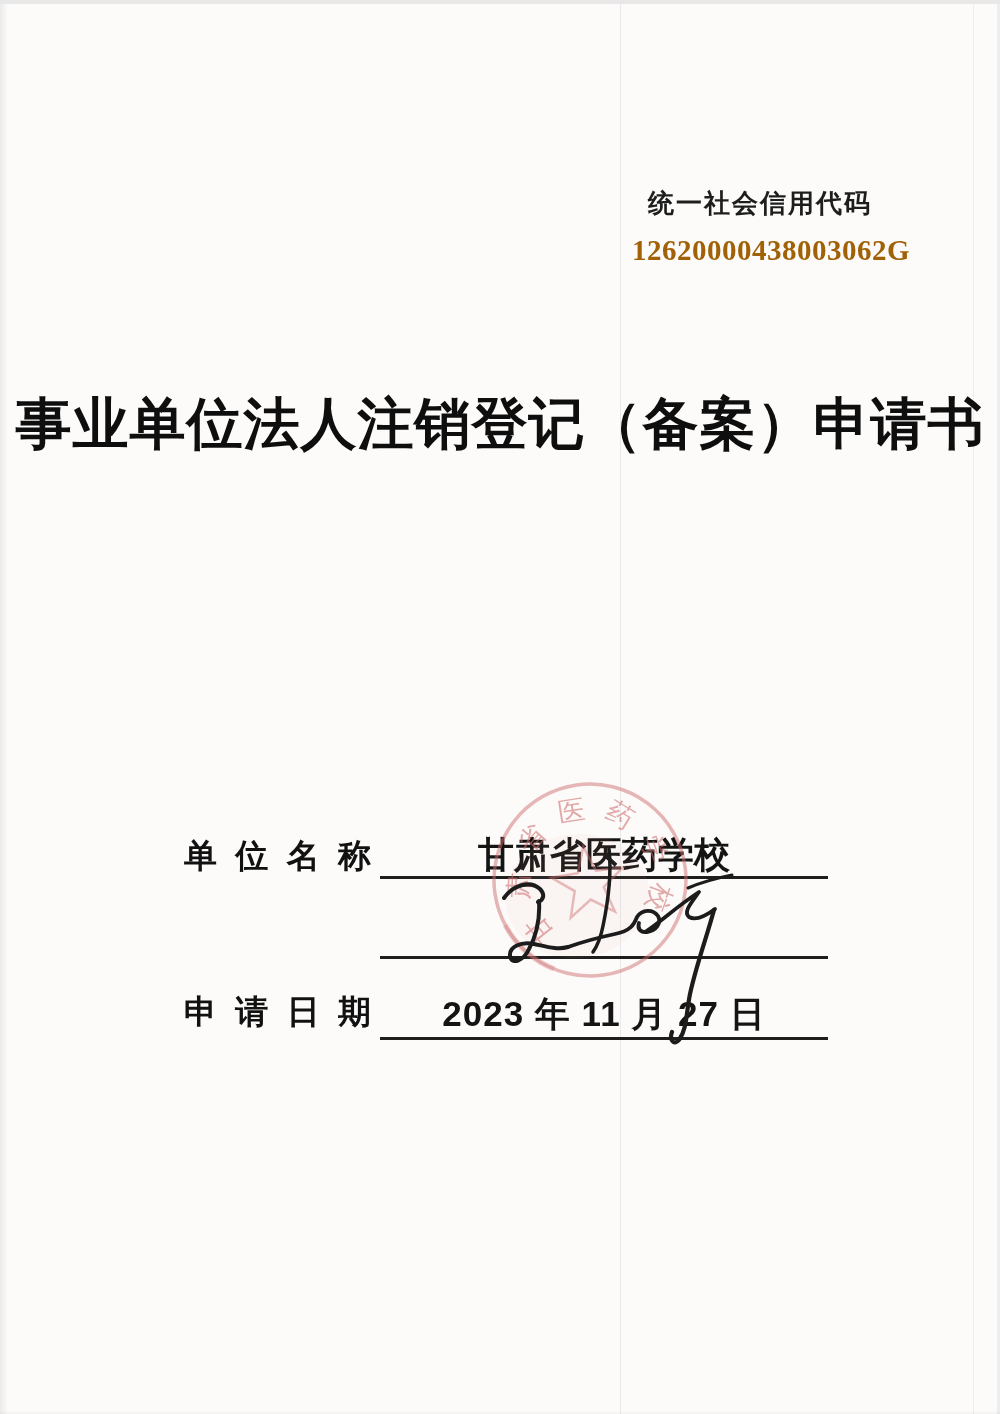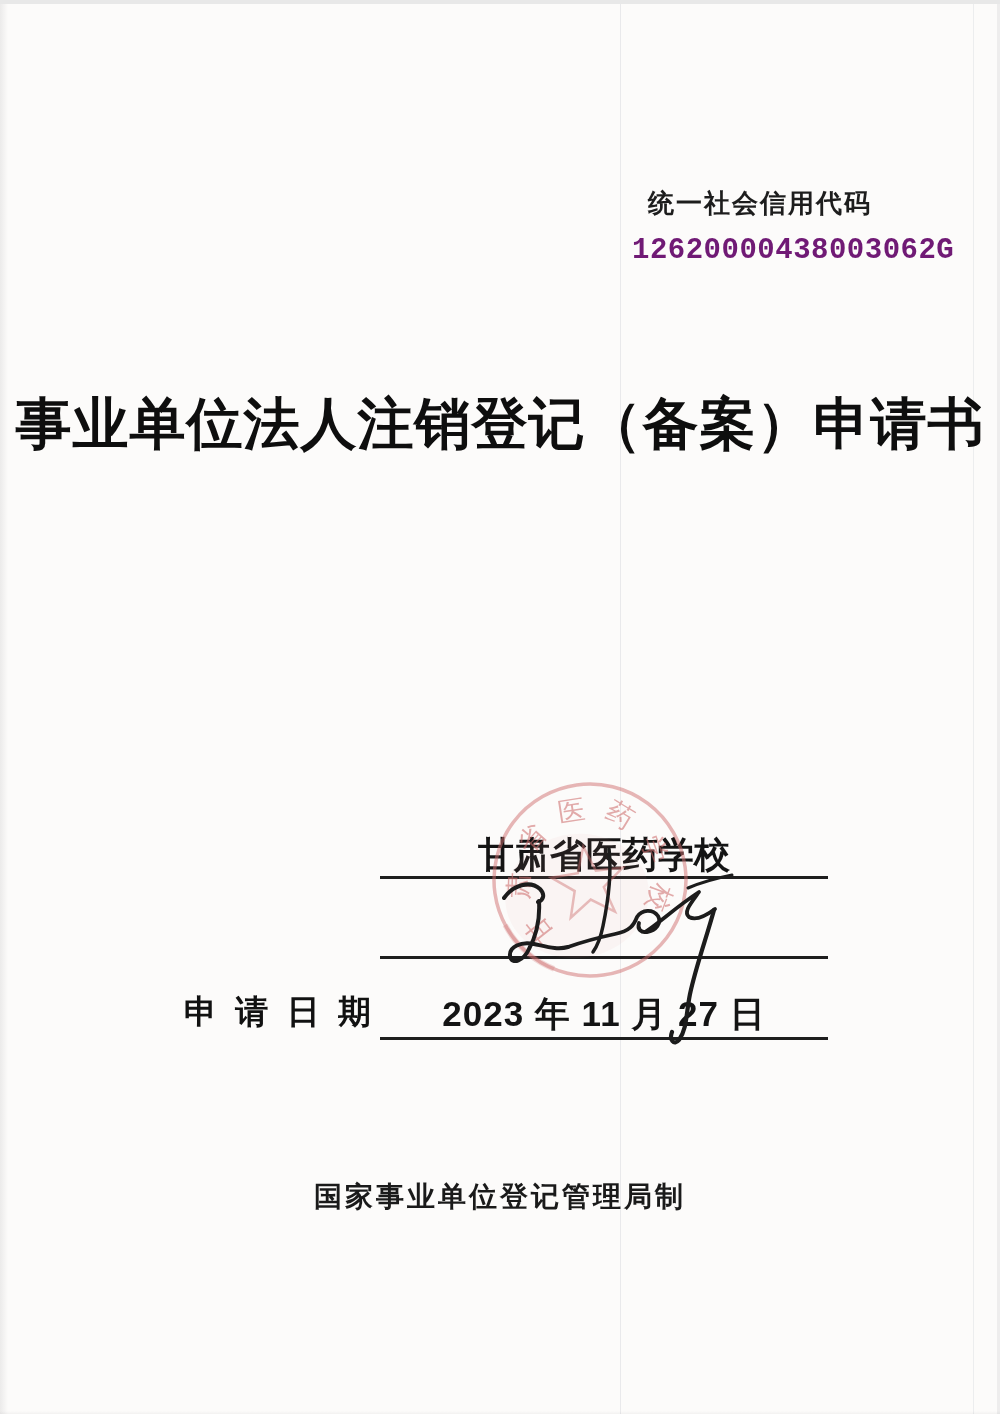--- a/index.html
+++ b/index.html
@@ -20,22 +20,22 @@
   .edge-right{position:absolute;right:0;top:0;width:3px;height:100%;background:rgba(120,120,130,0.10);}
 
   
   .credit-label{
     position:absolute;left:648px;top:182px;
     font-family:"DejaVu Serif","Liberation Serif",serif;
     font-size:26px;font-weight:600;letter-spacing:2px;color:#1d1d1d;
   }
   .credit-code{
     position:absolute;left:632px;top:230px;
-    font-family:Liberation Mono, monospace;
-    font-size:29px;font-weight:700;letter-spacing:0.5px;color:#701a75;
+    font-family:Liberation Serif, serif;
+    font-size:29px;font-weight:700;letter-spacing:0.5px;color:#a16207;
   }
   .doc-title{
     position:absolute;left:0;right:0;top:383px;margin:0;
     text-align:center;
     font-size:56px;font-weight:900;letter-spacing:1px;color:#0e0e0e;
   }
 
   
   .field-label{
     position:absolute;left:184px;width:187px;
@@ -87,30 +87,30 @@
   <div class="scan-line-a"></div>
   <div class="scan-line-b"></div>
   <div class="edge-left"></div>
   <div class="edge-bottom"></div>
   <div class="edge-right"></div>
 
   <div class="credit-label">统一社会信用代码</div>
   <div class="credit-code">12620000438003062G</div>
   <h1 class="doc-title">事业单位法人注销登记（备案）申请书</h1>
 
+  <div class="field-label lbl-1">单位名称</div>
   <div class="field-value val-1">甘肃省医药学校</div>
   <div class="underline ul-1"></div>
 
   <div class="underline ul-2"></div>
 
   <div class="field-label lbl-3">申请日期</div>
   <div class="field-value val-3">2023 年 11 月 27 日</div>
   <div class="underline ul-3"></div>
 
-  <div class="footer-issuer">国家事业单位登记管理局制</div>
 
   <svg class="overlay" viewBox="0 0 1000 1414">
 
     <g transform="rotate(-8 590 876)">
       <ellipse cx="575" cy="890" rx="72" ry="62" fill="rgba(225,150,150,0.07)"></ellipse>
       <circle class="seal-stroke" cx="590" cy="876" r="96" stroke-width="3.5" opacity="0.5"></circle>
       <path class="seal-stroke" d="M542,959 A96,96 0 0 1 499.7,908.8" stroke-width="5.5" opacity="0.25"></path>
       <defs>
         <path id="sealTextCircle" d="M550.1,923.5 A62,62 0 1 1 629.9,923.5"></path>
       </defs>

